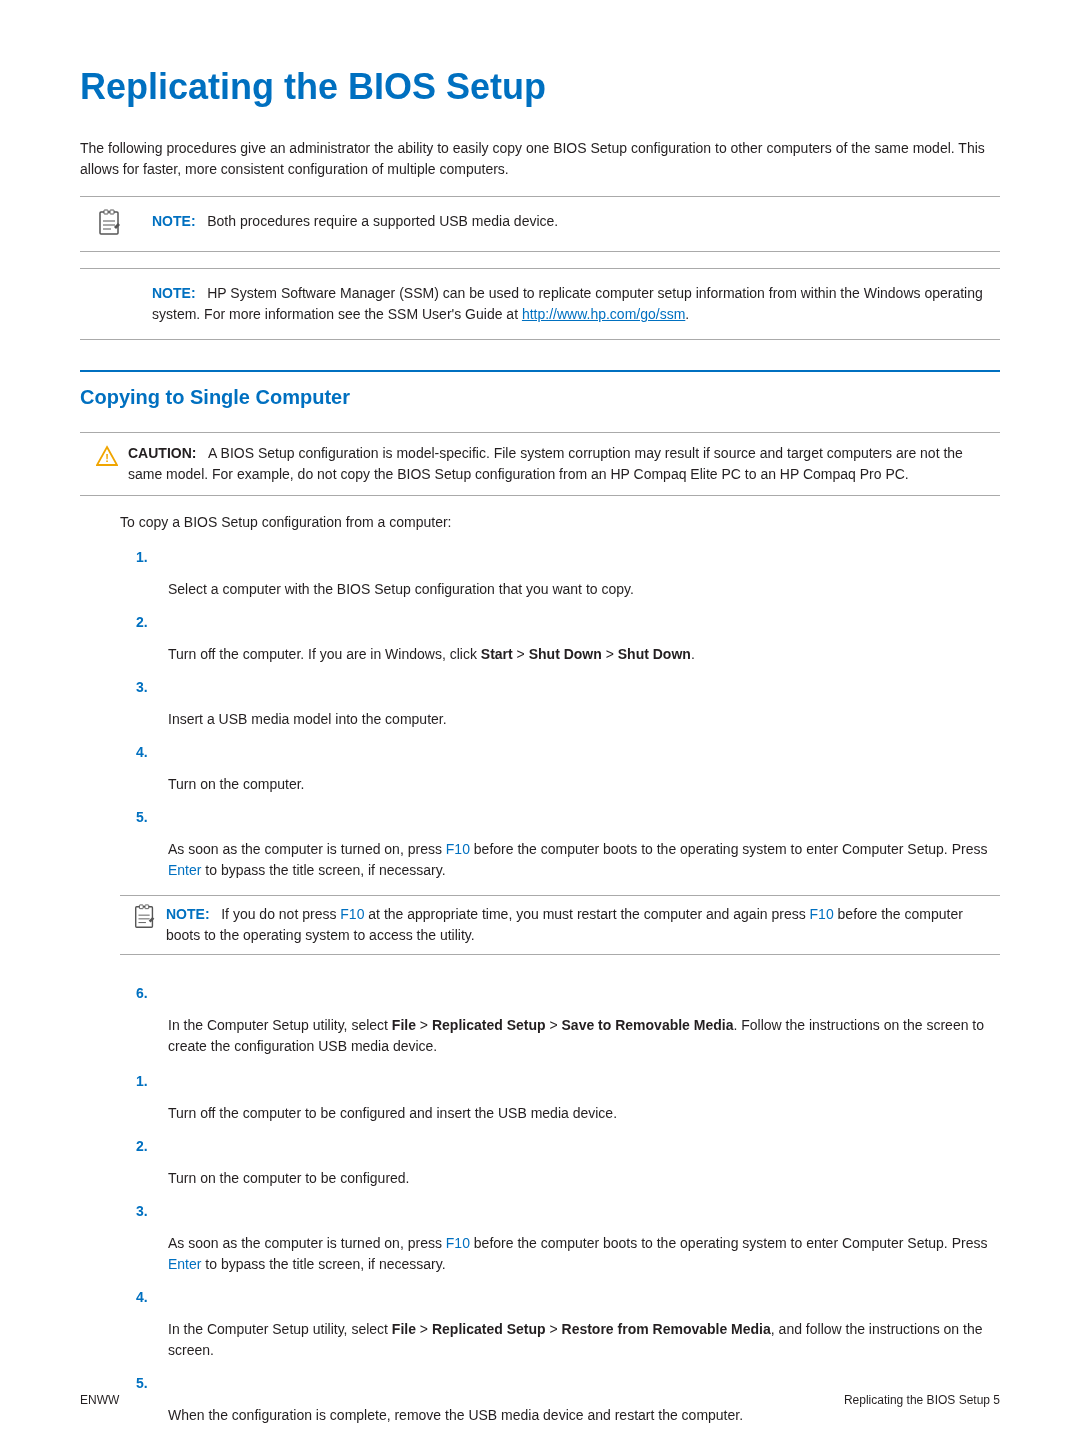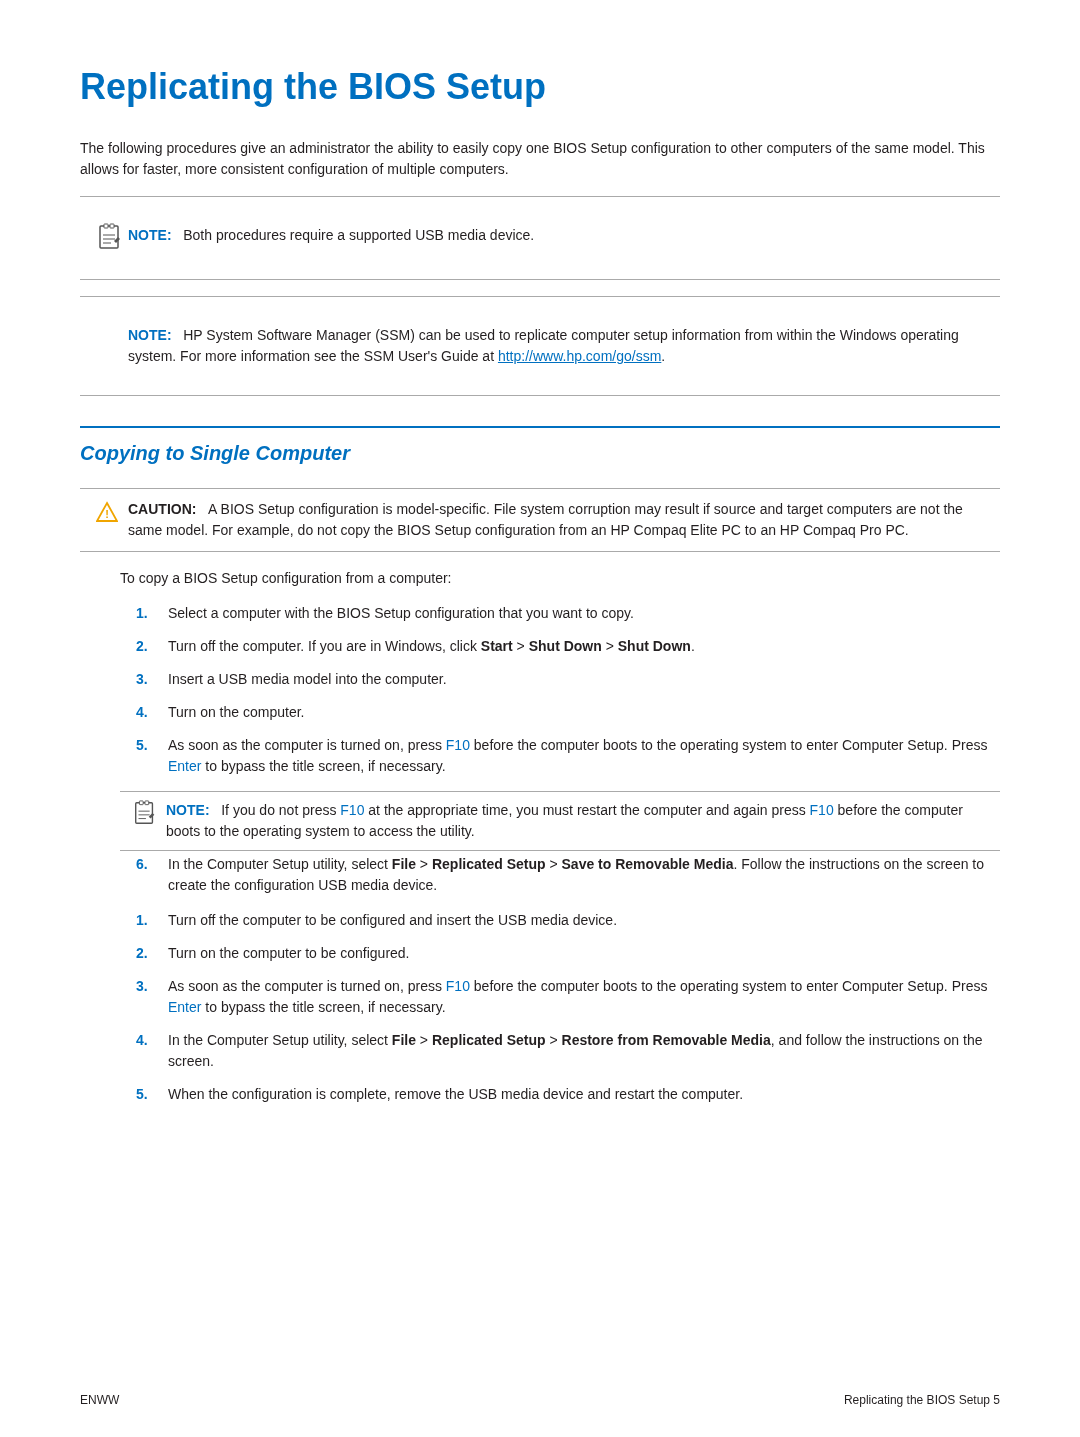--- a/index.html
+++ b/index.html
@@ -33,39 +33,39 @@
     }
 
     .intro-text {
       margin-bottom: 16px;
       color: #231f20;
     }
 
     .note-box {
       border-top: 1px solid #aaa;
       border-bottom: 1px solid #aaa;
-      padding: 28px 16px;
-      margin-bottom: 16px;
-      display: flex;
-      align-items: flex-start;
-      gap: 4px;
+      padding: 14px 16px;
+      margin-bottom: 16px;
+      display: flex;
+      align-items: flex-start;
+      gap: 28px;
     }
 
     .note-icon {
       flex-shrink: 0;
       width: 28px;
       height: 28px;
       margin-top: -2px;
     }
 
     .note-inline {
       border-top: 1px solid #aaa;
       border-bottom: 1px solid #aaa;
       padding: 8px 12px 8px 12px;
-      margin-bottom: 3px;
+      margin-bottom: 28px;
       margin-left: 40px;
       display: flex;
       align-items: flex-start;
       gap: 8px;
     }
 
     .note-label-bold {
       font-weight: bold;
       color: #0070c0;
     }
@@ -87,21 +87,20 @@
 
     .section-heading {
       font-size: 20px;
       font-weight: bold;
       color: #0070c0;
       margin-bottom: 16px;
       margin-top: 30px;
       padding-bottom: 4px;
       border-top: 2px solid #0070c0;
       padding-top: 10px;
-      font-style: italic;
     }
 
     .to-copy-text {
       margin-left: 40px;
       margin-bottom: 14px;
     }
 
     .ordered-list {
       margin-left: 56px;
       margin-bottom: 14px;
@@ -119,20 +118,21 @@
       font-weight: bold;
       color: #0070c0;
       min-width: 32px;
       flex-shrink: 0;
       font-size: 14px;
     }
 
     .list-text {
       flex: 1;
       color: #231f20;
+      margin-top: 32px;
     }
 
     .link {
       color: #0070c0;
       text-decoration: underline;
     }
 
     .colored-key {
       color: #0070c0;
     }

